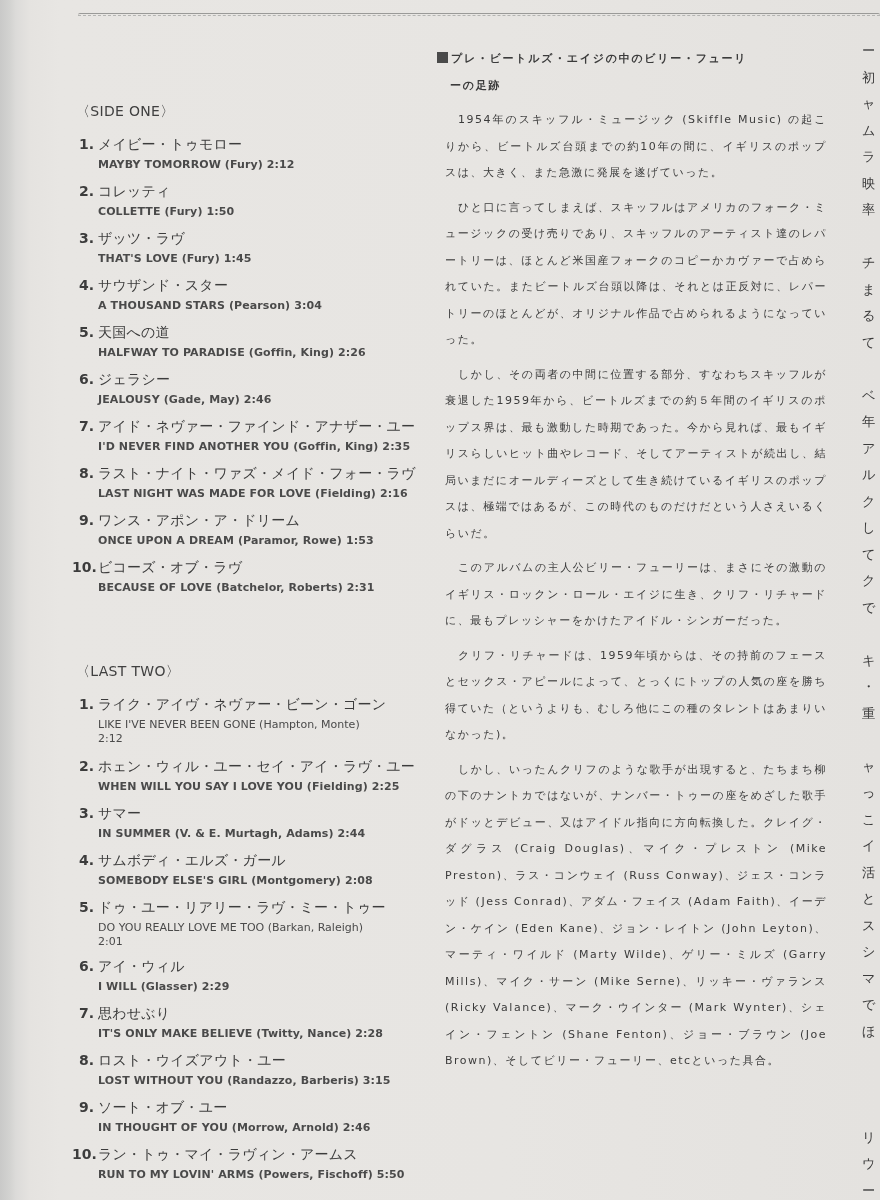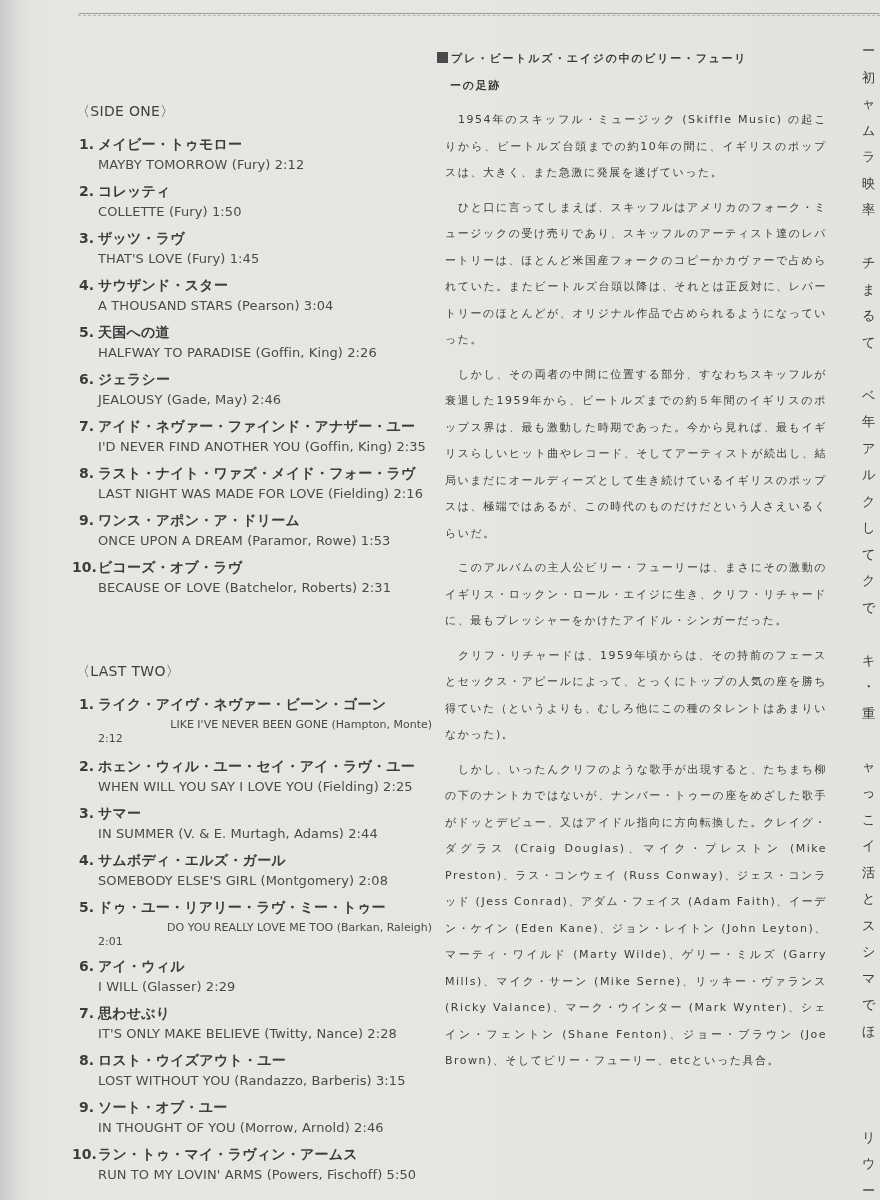--- a/index.html
+++ b/index.html
@@ -60,39 +60,39 @@
       top: 0;
       width: 22px;
       text-align: right;
       font-size: 14px;
       font-weight: bold;
       color: #3c3c3c;
       line-height: 22px;
     }
     .track-jp {
       font-size: 14px;
-      font-weight: bold;
+      font-weight: normal;
       color: #3c3c3c;
       line-height: 22px;
       white-space: nowrap;
       letter-spacing: 0.2px;
     }
     .track-en {
-      font-size: 13px;
+      font-size: 11px;
       color: #4a4a4a;
       line-height: 19px;
       white-space: nowrap;
       letter-spacing: 0.1px;
+      font-weight: bold;
     }
     .track-en-wrap {
       font-size: 11px;
       color: #4a4a4a;
       line-height: 14px;
       white-space: nowrap;
-      text-align: right;
     }
     .track-time-wrap {
       font-size: 11px;
       color: #4a4a4a;
       text-align: left;
       width: 308px;
       line-height: 14px;
     }
     .side-two {
       position: absolute;

